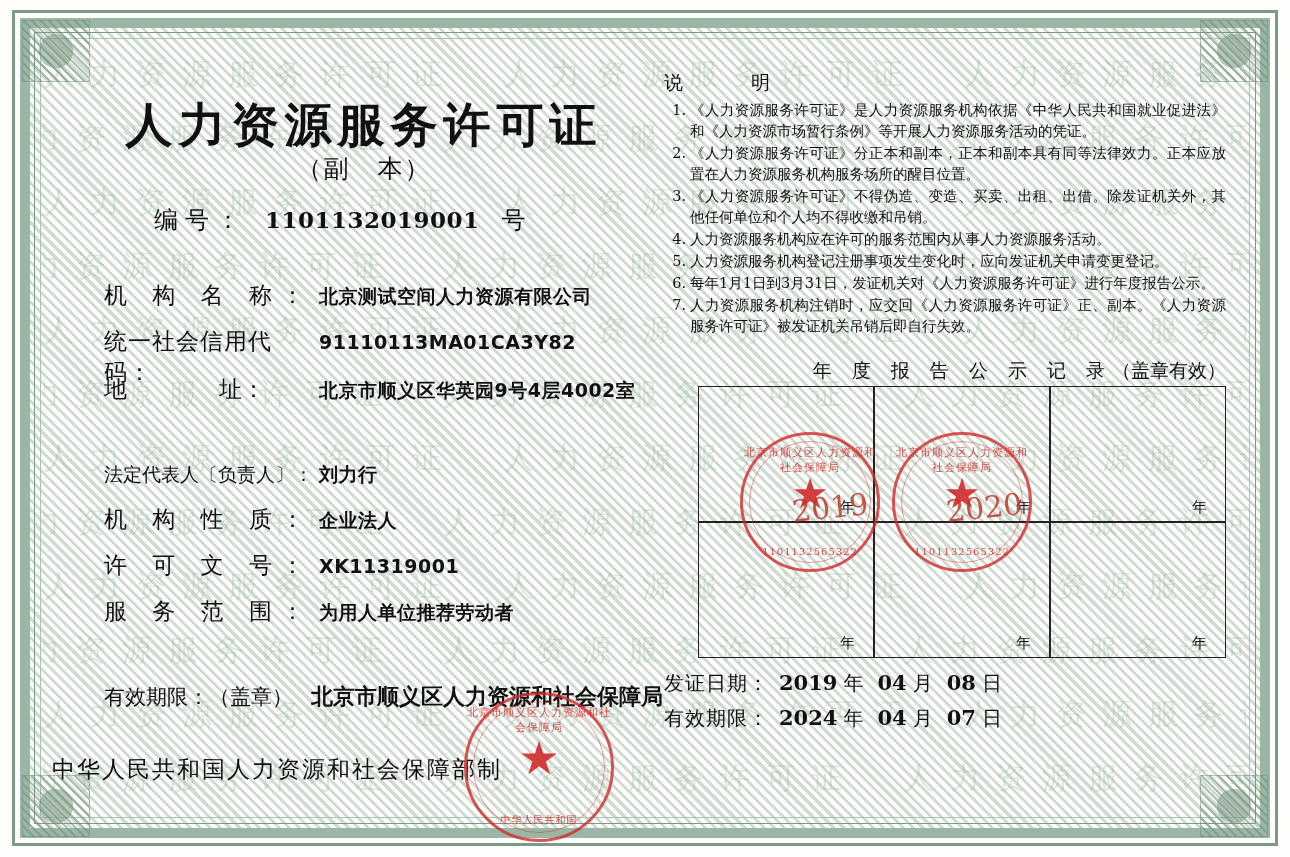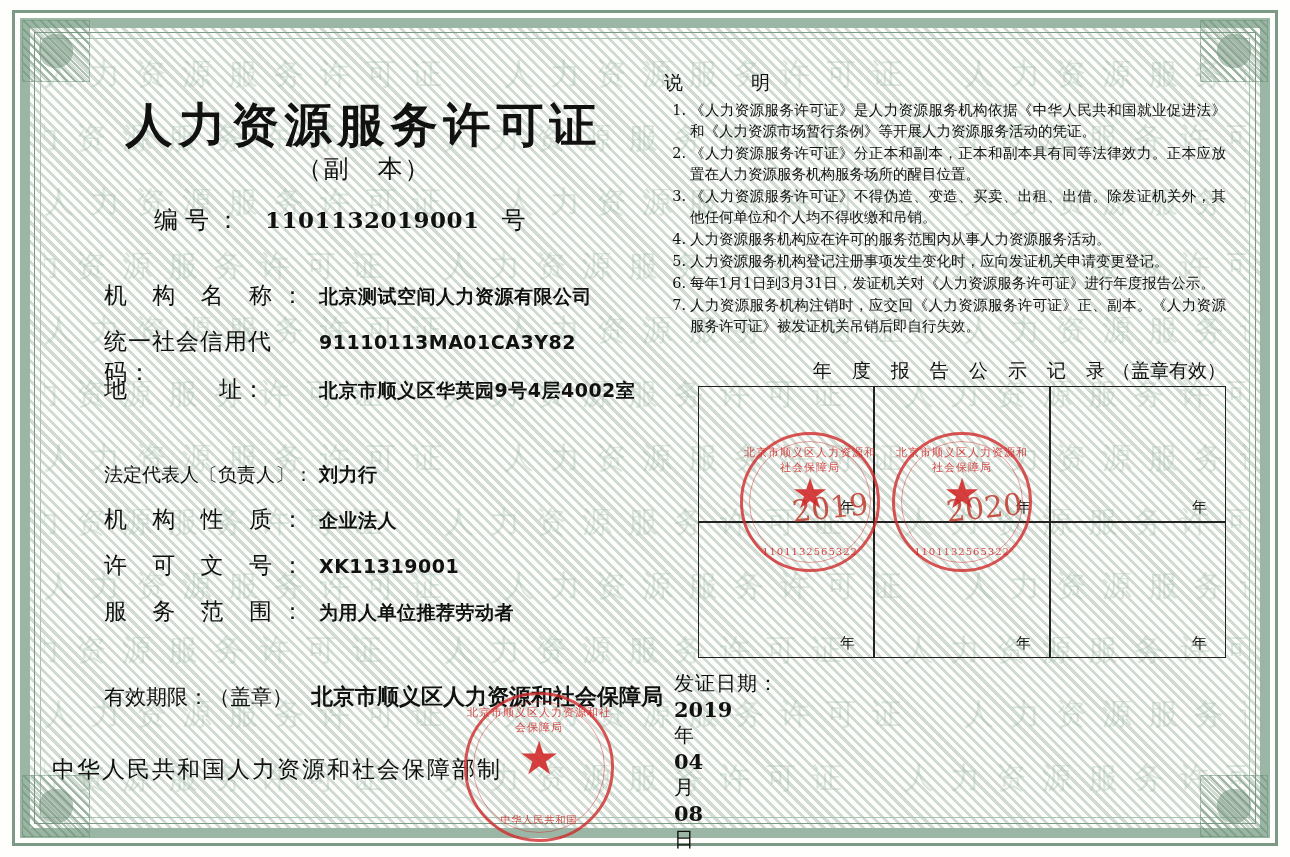--- a/index.html
+++ b/index.html
@@ -250,21 +250,21 @@
     opacity: 0.85;
   }
 
   .dates {
     position: absolute;
     left: 620px; top: 628px;
     font-size: 20px;
     color: #111;
     font-family: "DejaVu Serif", serif;
   }
-  .date-row { display: flex; align-items: baseline; margin-bottom: 8px; flex-direction: column; }
+  .date-row { display: flex; align-items: baseline; margin-bottom: 8px; }
   .date-row .lbl { letter-spacing: 1px; }
   .date-row .num { font-weight: bold; margin: 0 6px 0 10px; font-size: 21px; }
   .date-row .u { margin-right: 4px; }
 
   
   .seal {
     position: absolute;
     border-radius: 50%;
     border: 3px solid rgba(208,42,42,0.80);
     box-sizing: border-box;

